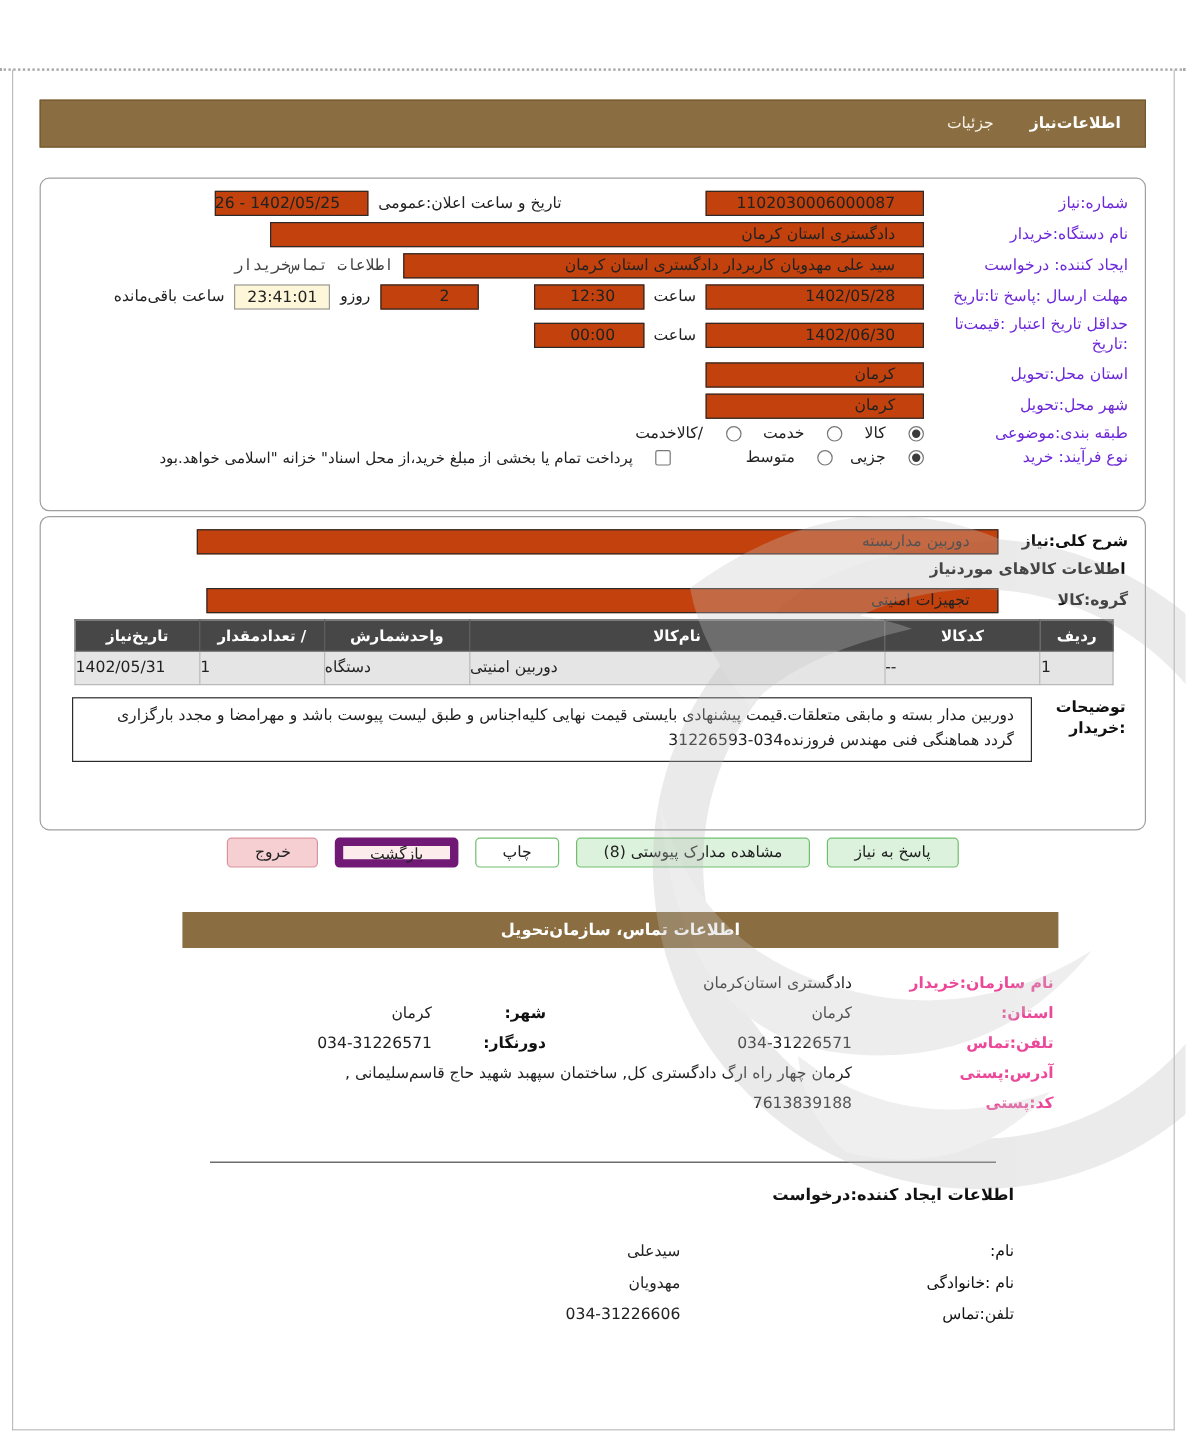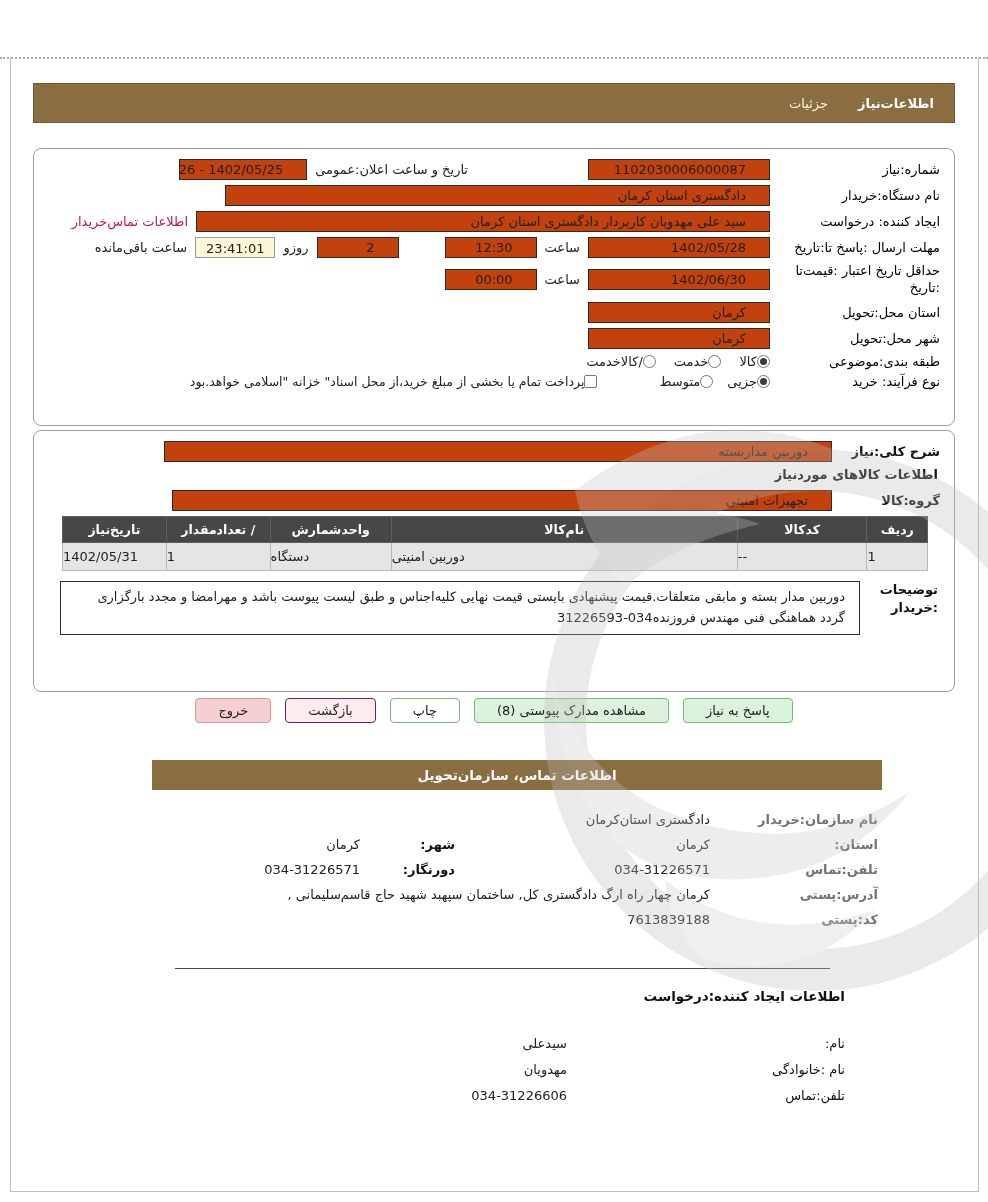--- a/index.html
+++ b/index.html
@@ -29,40 +29,40 @@
 
   .box {
     position: absolute; right: 33px; left: 33px;
     border: 1px solid #9f9f9f; border-radius: 8px; background: #fff;
     padding: 10px 14px; z-index: 1;
   }
   .box1 { top: 148px; height: 278px; }
   .box2 { top: 430px; height: 262px; }
 
   .row { display: flex; align-items: center; column-gap: 8px; margin-bottom: 5px; }
-  .lbl { width: 162px; flex-shrink: 0; color: #000000; }
+  .lbl { width: 162px; flex-shrink: 0; color: #6d28d9; }
   .lbl-b { font-weight: bold; color: #111; }
   .w100 { width: 100px; flex-shrink: 0; }
   .two-line { line-height: 1.3; }
 
   .input {
     border: 1px solid #2b2b2b; background: #c2410c; height: 21px; line-height: 19px;
     padding: 0 23px; overflow: hidden; white-space: nowrap; font-size: 13px;
   }
   .w182 { width: 182px; } .w128 { width: 128px; } .w545 { width: 545px; }
-  .w478 { width: 574px; } .w92 { width: 92px; } .w82 { width: 82px; }
+  .w478 { width: 434px; } .w92 { width: 92px; } .w82 { width: 82px; }
   .w668 { width: 668px; } .w660 { width: 660px; }
   .gap-announce { margin-right: 112px; }
   .gap-38 { margin-right: 38px; }
   .gap-48 { margin-right: 48px; }
 
-  .link { color: #be185d; cursor: pointer; }
+  .link { color: #404040; cursor: pointer; font-family: Liberation Mono, monospace; }
   .countdown { background: #fdf6d8; border: 1px solid #9a9a9a; padding: 1px 10px; height: 21px; line-height: 19px; }
 
-  .opt { display: flex; align-items: center; column-gap: 0; }
+  .opt { display: flex; align-items: center; column-gap: 19px; }
   .radio {
     width: 13px; height: 13px; border: 1px solid #777; border-radius: 50%;
     background: #fff; display: inline-block; position: relative; flex-shrink: 0;
   }
   .radio.checked::after { content: ""; position: absolute; top: 2px; left: 2px; right: 2px; bottom: 2px; background: #3b3b3b; border-radius: 50%; }
   .checkbox { width: 13px; height: 13px; border: 1px solid #777; border-radius: 2px; background: #fff; display: inline-block; flex-shrink: 0; }
 
   .heading-b { font-weight: bold; margin: 4px 2px 8px; color: #111; }
 
   table.items { width: calc(100% - 26px); margin: 4px 12px 0 14px; border-collapse: collapse; }
@@ -73,31 +73,31 @@
   table.items td { border: 1px solid #b9b9b9; height: 28px; text-align: left; background: #e5e5e5; font-size: 13px; }
 
   .notes-row { display: flex; align-items: flex-start; column-gap: 10px; margin: 10px 2px 0 12px; }
   .notes-lbl { width: 68px; flex-shrink: 0; line-height: 1.35; }
   .notes-box { flex: 1; border: 1px solid #2b2b2b; min-height: 54px; padding: 5px 14px; line-height: 1.6; }
 
   .btnrow { position: absolute; top: 698px; left: 0; right: 0; display: flex; justify-content: center; column-gap: 14px; z-index: 2; }
   .btn { font-family: inherit; font-size: 13px; height: 25px; padding: 0 22px; border-radius: 4px; cursor: pointer; color: #222; }
   .btn-green { background: #ddf2dd; border: 1px solid #6fbf6f; }
   .btn-green-outline { background: #ffffff; border: 1px solid #6fbf6f; }
-  .btn-pink-outline { background: #fdecec; border: 1px solid #701a75; }
+  .btn-pink-outline { background: #fdecec; border: 7px solid #701a75; }
   .btn-pink { background: #f6cfd3; border: 1px solid #d9939b; }
 
   .contact-header {
     position: absolute; top: 760px; left: 152px; width: 730px; height: 30px;
     background: #8a6e41; color: #ffffff; font-weight: bold; font-size: 13.5px;
     display: flex; align-items: center; justify-content: center; z-index: 2;
   }
   .contact-block { position: absolute; top: 812px; right: 110px; width: 772px; z-index: 2; }
   .crow { display: flex; align-items: flex-start; margin-bottom: 10px; }
-  .c-lbl { width: 168px; font-weight: bold; flex-shrink: 0; color: #737373; }
+  .c-lbl { width: 168px; font-weight: bold; flex-shrink: 0; color: #ec4899; }
   .c-val { width: 255px; }
   .c-lbl2 { width: 95px; font-weight: bold; flex-shrink: 0; color: #111; }
   .c-val2 { flex: 1; }
 
   .hr-line { position: absolute; top: 968px; left: 175px; width: 655px; border-top: 1px solid #4a4a4a; z-index: 2; }
 
   .creator-block { position: absolute; top: 988px; right: 143px; width: 600px; z-index: 2; }
   .creator-header { font-weight: bold; font-size: 13.5px; margin-bottom: 32px; color: #111; }
   .cr-row { display: flex; margin-bottom: 11px; }
   .cr-lbl { width: 278px; font-weight: normal; flex-shrink: 0; color: #111; }

